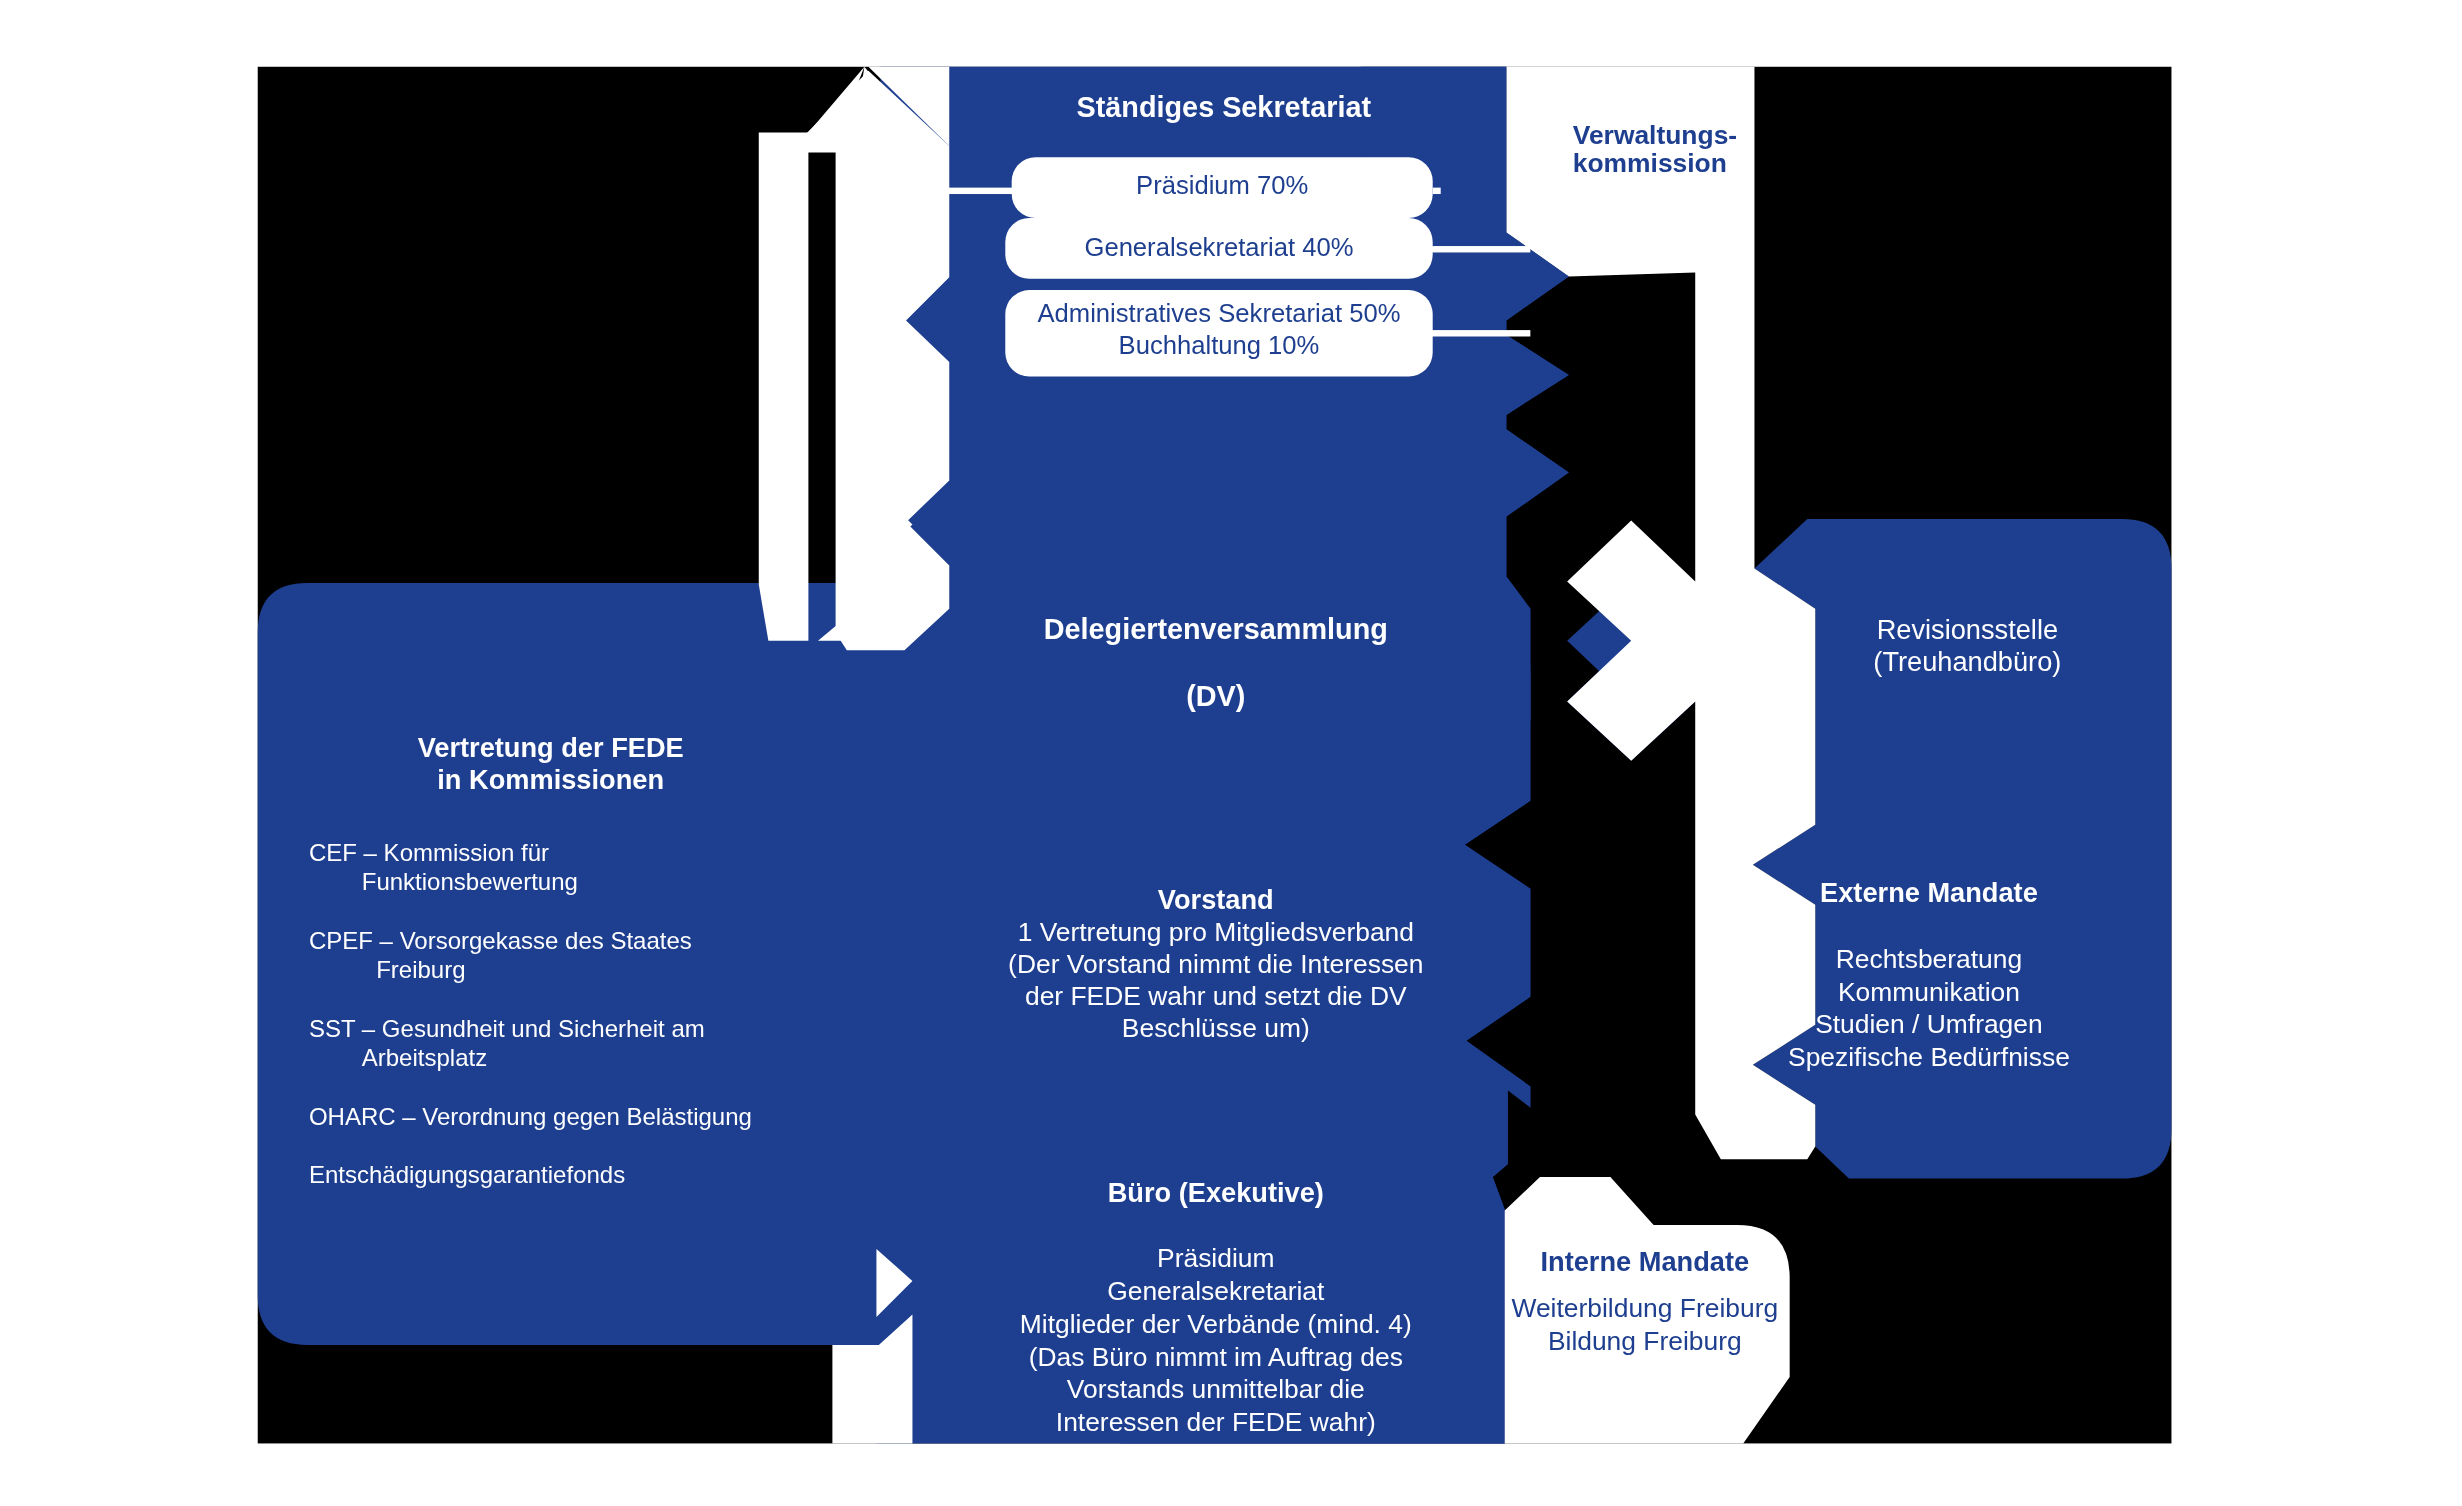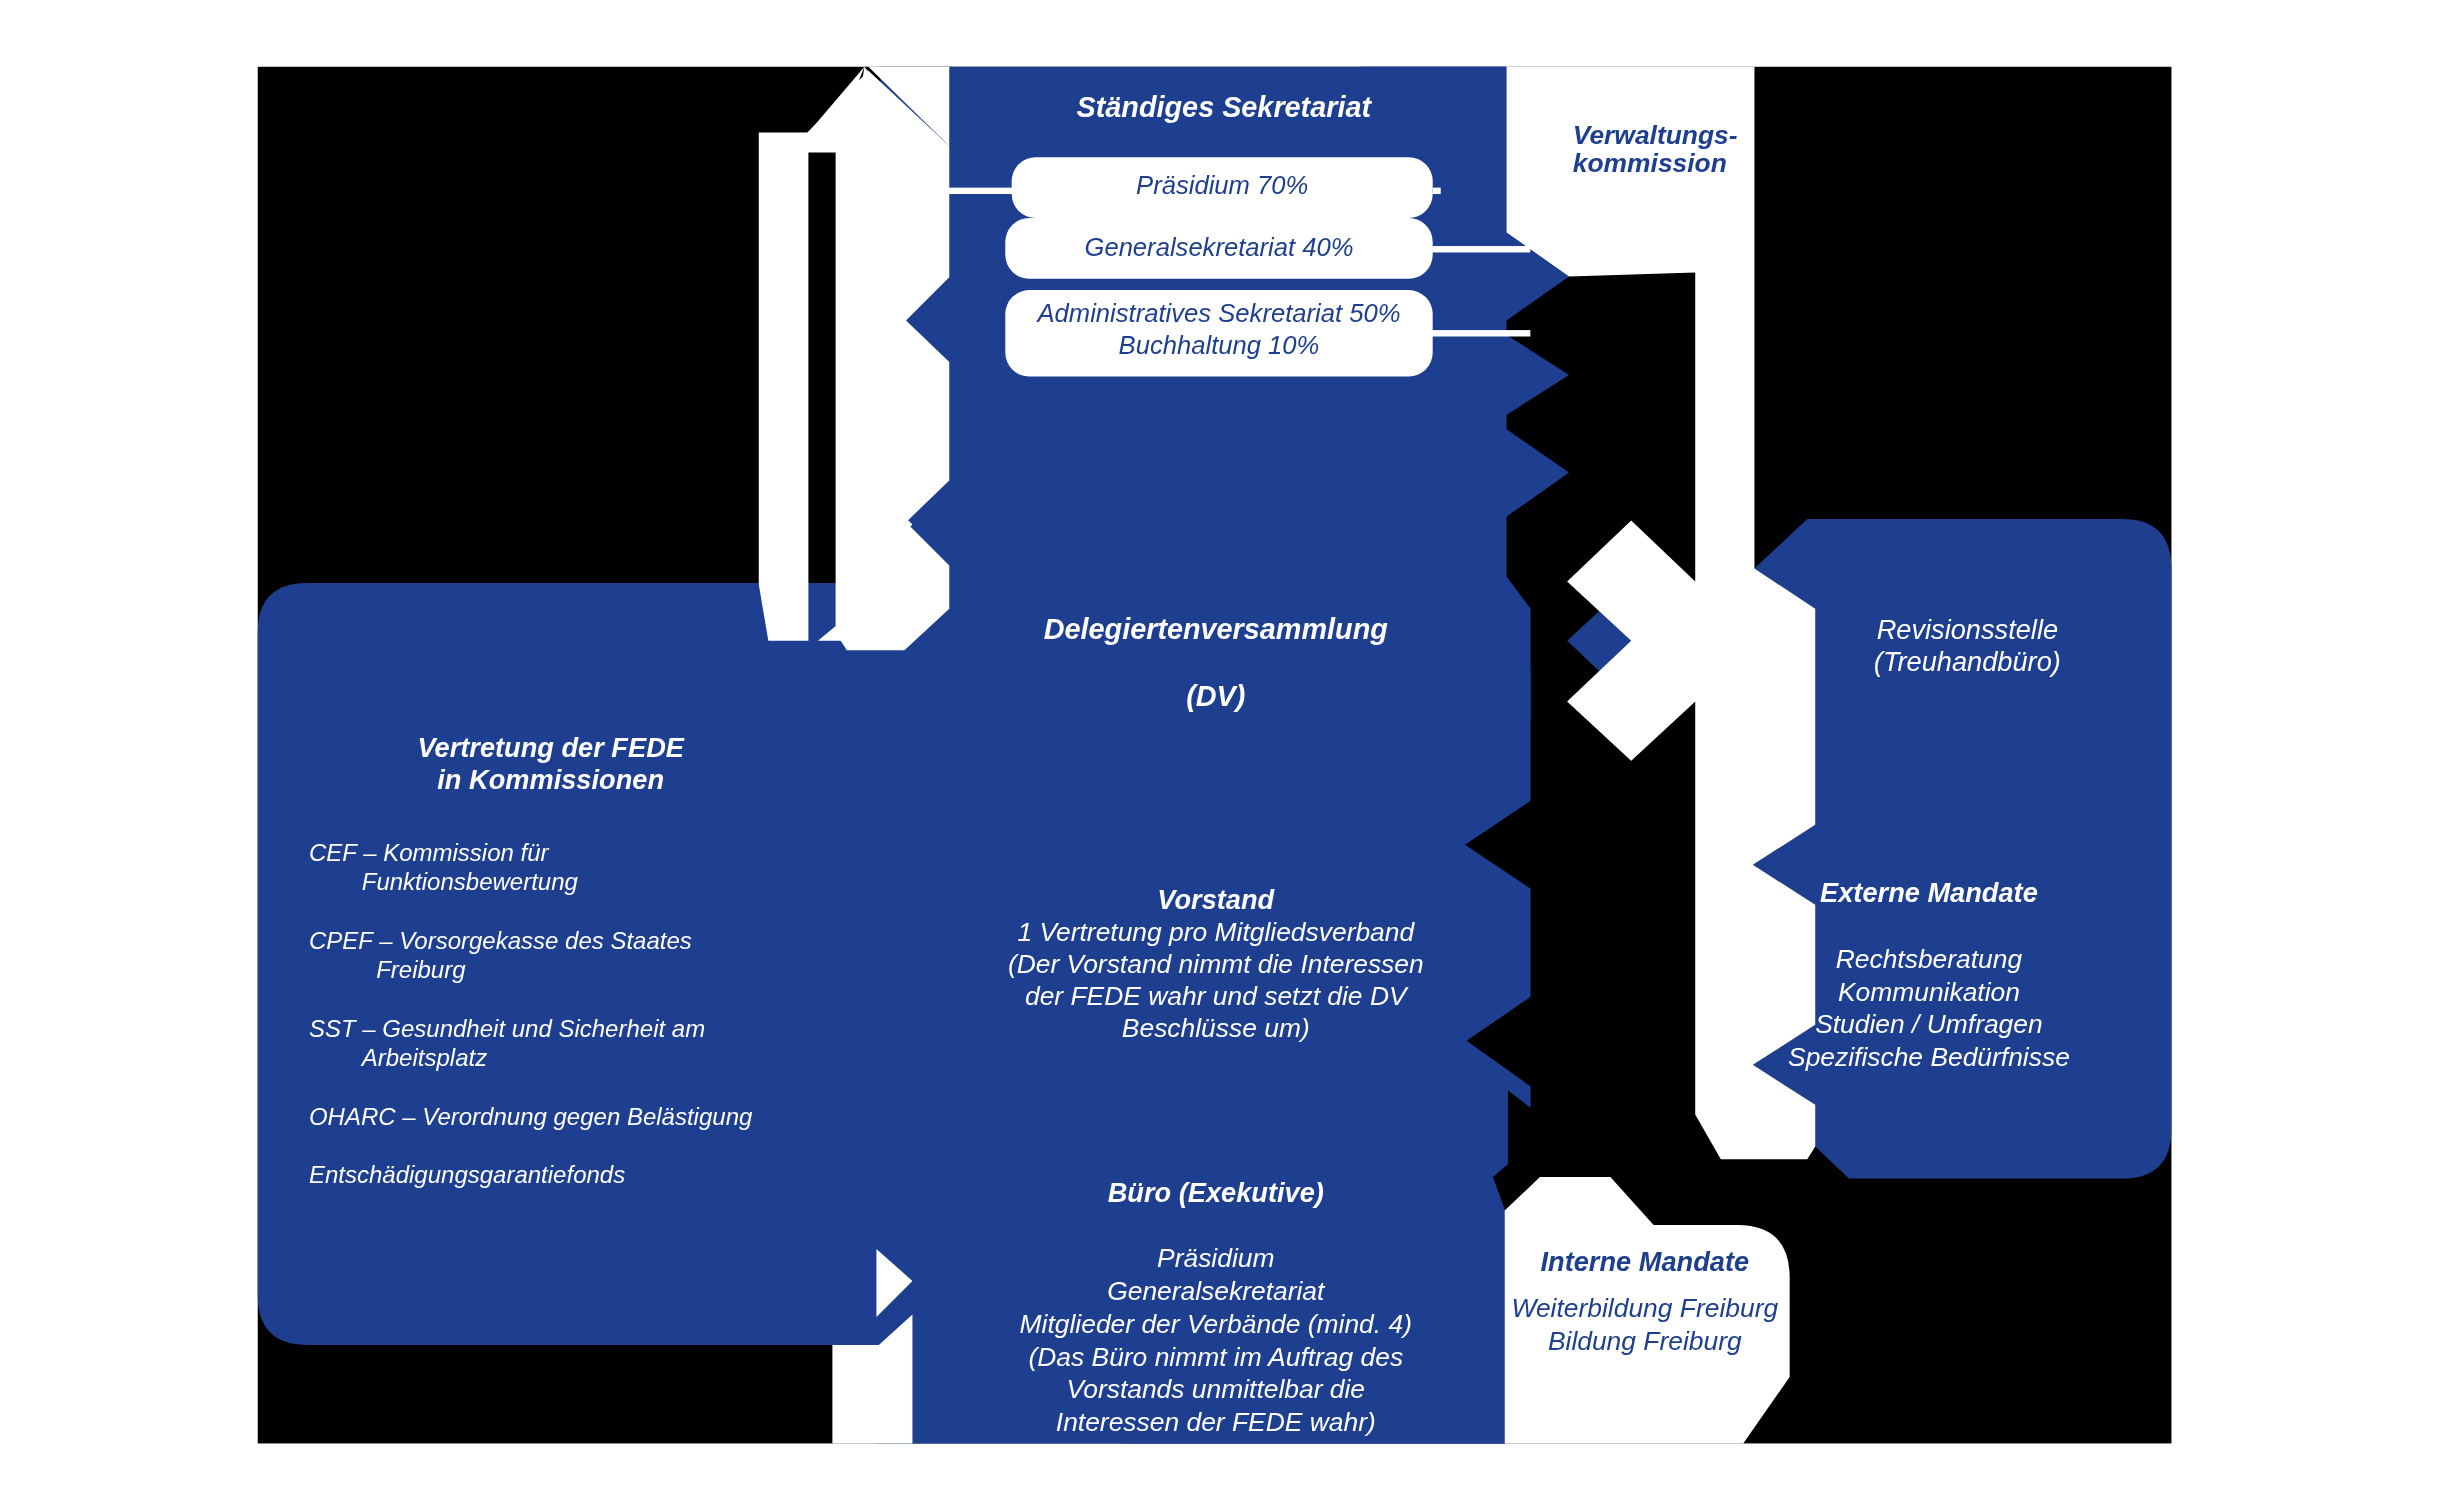--- a/index.html
+++ b/index.html
@@ -11,21 +11,20 @@
     width: 2462px;
     height: 1507px;
     font-family: "Liberation Sans", sans-serif;
     overflow: hidden;
   }
   #stage {
     position: relative;
     width: 2424px;
     height: 1507px;
     background: #ffffff;
-    font-style: italic;
   }
   svg.diagram {
     position: absolute;
     left: 0;
     top: 0;
     width: 2462px;
     height: 1507px;
   }
   .t {
     font-family: "Liberation Sans", sans-serif;

